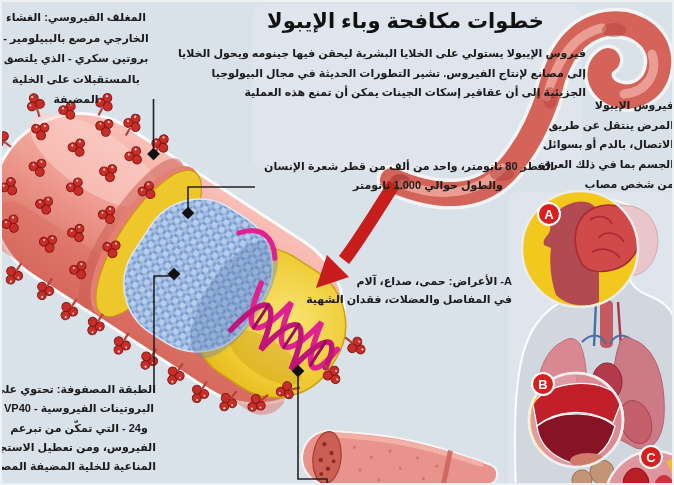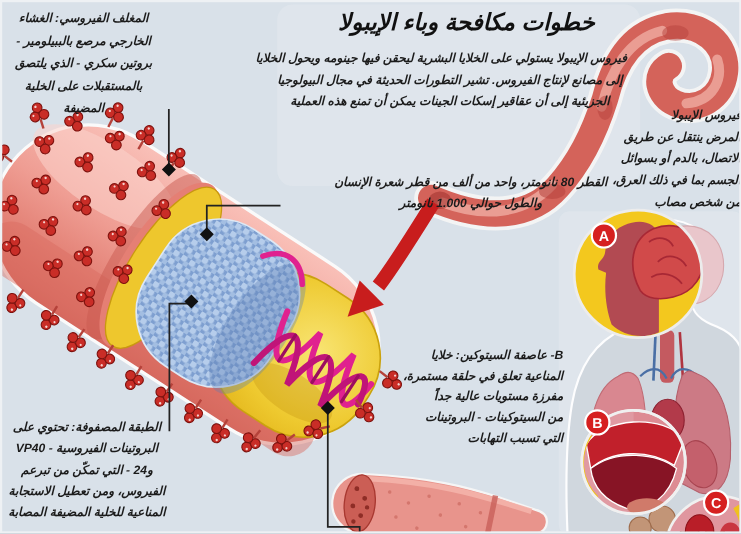--- a/index.html
+++ b/index.html
@@ -15,21 +15,20 @@
   .canvas svg{position:absolute;left:0;top:0;}
   .txt{
     position:absolute;
     direction:rtl;
     white-space:pre;
     font-weight:bold;
     color:#1b1b1b;
     font-size:11px;
     line-height:19px;
     z-index:5;
-    font-style:italic;
   }
   .title{
     font-size:21px;
     line-height:26px;
     text-align:center;
     color:#111;
   }
   .center{text-align:center;}
   .right{text-align:right;}
 </style>
@@ -271,46 +270,43 @@
   <g fill="#111111">
     <rect x="-4.5" y="-4.5" width="9" height="9" transform="translate(151.5,152) rotate(45)"></rect>
     <rect x="-4.5" y="-4.5" width="9" height="9" transform="translate(186,211) rotate(45)"></rect>
     <rect x="-4.5" y="-4.5" width="9" height="9" transform="translate(172,272) rotate(45)"></rect>
     <rect x="-4.5" y="-4.5" width="9" height="9" transform="translate(296,369) rotate(45)"></rect>
   </g>
 </svg>
 
 <div class="txt title center" style="left:302px;top:6px;width:240px;">خطوات مكافحة وباء الإيبولا</div>
 
-<div class="txt center" style="left:246px;top:42px;width:322px;line-height:19.5px;">فيروس الإيبولا يستولي على الخلايا البشرية ليحقن فيها جينومه ويحول الخلايا
+<div class="txt center" style="left:262px;top:42px;width:322px;line-height:19.5px;">فيروس الإيبولا يستولي على الخلايا البشرية ليحقن فيها جينومه ويحول الخلايا
 إلى مصانع لإنتاج الفيروس. تشير التطورات الحديثة في مجال البيولوجيا
 الجزيئية إلى أن عقاقير إسكات الجينات يمكن أن تمنع هذه العملية</div>
 
 <div class="txt center" style="left:300px;top:119px;width:252px;margin-top:36px;">القطر 80 نانومتر، واحد من ألف من قطر شعرة الإنسان
 والطول حوالي 1.000 نانومتر</div>
 
 <div class="txt center" style="left:0px;top:5px;width:148px;line-height:20.5px;">المغلف الفيروسي: الغشاء
 الخارجي مرصع بالببيلومير -
 بروتين سكري - الذي يلتصق
 بالمستقبلات على الخلية
 المضيفة</div>
 
 
 <div class="txt right" style="left:544px;top:94px;width:128px;line-height:19.7px;">فيروس الإيبولا
 المرض ينتقل عن طريق
 الاتصال، بالدم أو بسوائل
 الجسم بما في ذلك العرق،
 من شخص مصاب</div>
 
-
-<div class="txt right" style="left:326px;top:312px;width:184px;">B- عاصفة السيتوكين: خلايا
-المناعية تعلق في حلقة مستمرة،
-مفرزة مستويات عالية جداً
-من السيتوكينات - البروتينات
-التي تسبب التهابات</div>
+<div class="txt right" style="left:326px;top:270px;width:184px;line-height:18px;">A- الأعراض: حمى، صداع، آلام
+في المفاصل والعضلات، فقدان الشهية</div>
+
 
 <div class="txt center" style="left:0px;top:378px;width:154px;line-height:19.3px;">الطبقة المصفوفة: تحتوي على
 البروتينات الفيروسية - VP40
 و24 - التي تمكّن من تبرعم
 الفيروس، ومن تعطيل الاستجابة
 المناعية للخلية المضيفة المصابة</div>
 
 </div>
 
 </body></html>

